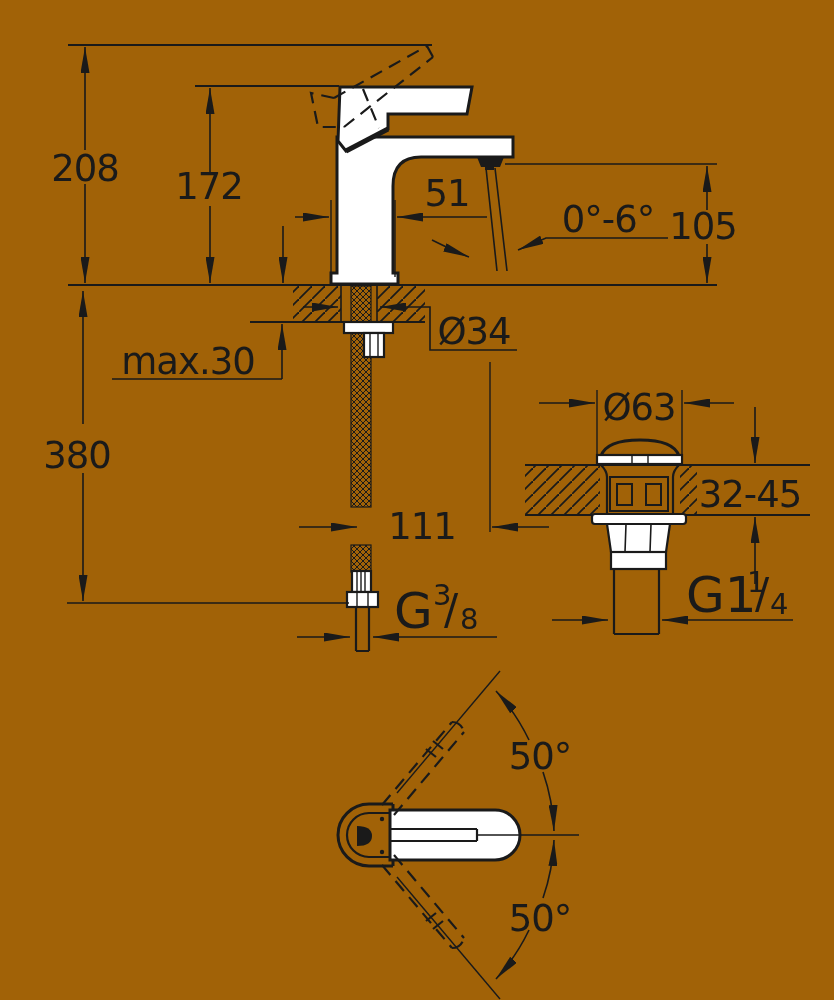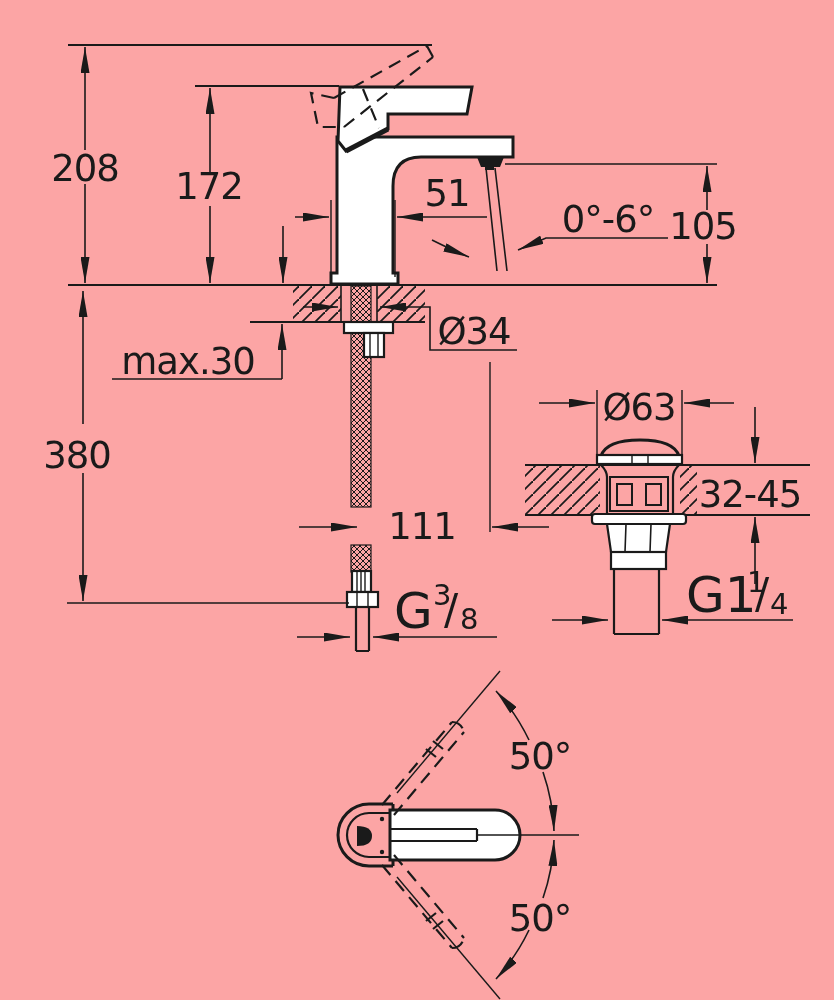--- a/index.html
+++ b/index.html
@@ -1,16 +1,16 @@
 <!DOCTYPE html>
 <html><head>
 <meta charset="utf-8">
 <style>
   html,body{margin:0;padding:0;background:#ffffff;}
-  .stage{width:834px;height:1000px;position:relative;background:#fca5a5;}
+  .stage{width:834px;height:1000px;position:relative;background:#a16207;}
   svg{display:block;}
   text{font-family:"DejaVu Sans","Liberation Sans",sans-serif;fill:#1a1a1a;}
   .dim{font-size:37px;letter-spacing:-1px;}
   .dimmid{text-anchor:middle;}
   .gbig{font-size:50px;}
   .gsup{font-size:29px;}
   .gslash{font-size:42px;}
   .ln{stroke:#1a1a1a;fill:none;}
   .w1{stroke-width:1.4;}
   .w16{stroke-width:1.6;}

